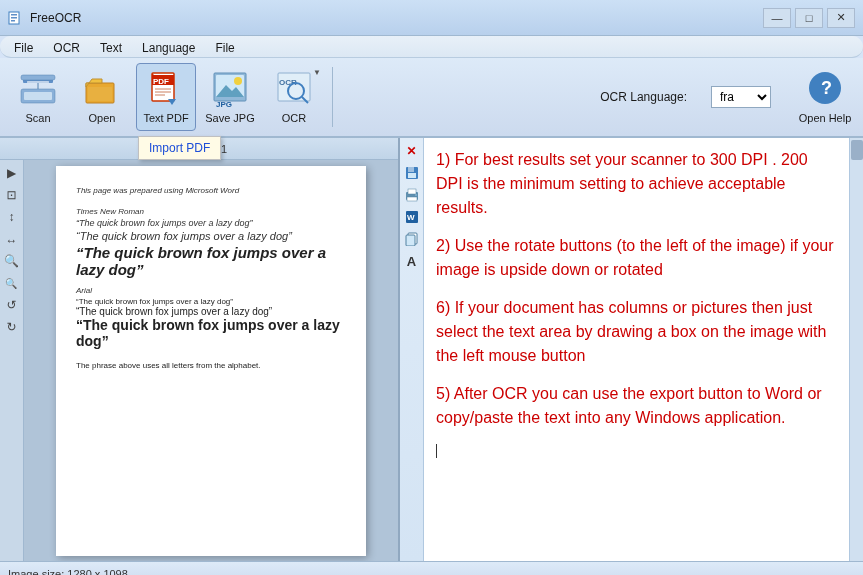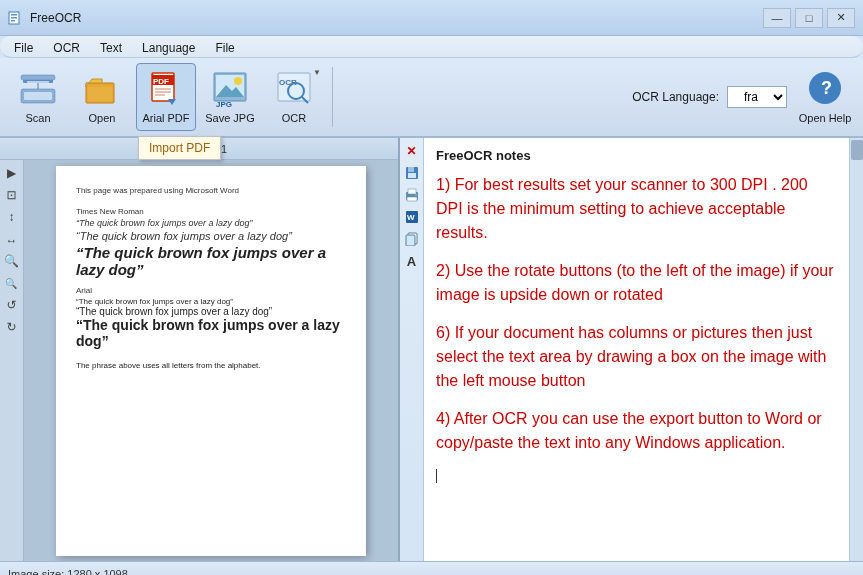--- a/index.html
+++ b/index.html
@@ -59,25 +59,25 @@
       font-size: 11px; color: #1a1a1a; gap: 4px;
     }
     .tool-btn .icon-wrap { width: 38px; height: 38px; display: flex; align-items: center; justify-content: center; }
     .toolbar-sep { width: 1px; height: 60px; background: #a0b8d0; margin: 0 4px; }
 
     
     .toolbar-right {
       margin-left: auto;
       display: flex;
       align-items: center;
-      gap: 8px;
+      gap: 24px;
     }
     .ocr-lang-label { font-size: 12px; color: #1a1a1a; }
     .ocr-lang-select {
-      border: 1px solid #90a8c0; background: white; padding: 2px 12px;
+      border: 1px solid #90a8c0; background: white; padding: 2px 4px;
       font-size: 12px; width: 60px; height: 22px;
     }
     .help-btn {
       display: flex; flex-direction: column; align-items: center; justify-content: center;
       width: 60px; height: 68px; cursor: pointer; font-size: 11px; color: #1a1a1a;
       gap: 4px; border-radius: 4px; border: 1px solid transparent;
     }
 
     
     #main {
@@ -136,21 +136,21 @@
     #doc-page {
       background: white;
       width: 310px;
       height: 390px;
       box-shadow: 2px 2px 8px rgba(0,0,0,0.3);
       padding: 20px;
       font-size: 9px;
       color: #222;
       overflow: hidden;
     }
-    #doc-page .page-text-small { font-size: 8px; color: #333; margin-bottom: 2px; }
+    #doc-page .page-text-small { font-size: 8px; color: #333; margin-bottom: 2px; font-style: italic; }
 
     .sidebar-tool {
       width: 18px; height: 18px; display: flex; align-items: center; justify-content: center;
       cursor: pointer; font-size: 12px; color: #444;
       border: 1px solid transparent; border-radius: 2px;
     }
 
     
     #right-panel {
       flex: 1;
@@ -216,21 +216,21 @@
 
     
     .tooltip-dropdown {
       position: absolute;
       top: 78px;
       left: 138px;
       background: #fffbe6;
       border: 1px solid #c0c0c0;
       padding: 4px 10px;
       font-size: 12px;
-      color: #a16207;
+      color: #1d4ed8;
       box-shadow: 2px 2px 4px rgba(0,0,0,0.2);
       z-index: 100;
       white-space: nowrap;
     }
 
     
     .tool-btn.open-pdf-active {
       background: #c0d8f0;
       border-color: #7090c0;
     }
@@ -299,21 +299,21 @@
         <rect x="4" y="4" width="22" height="10" rx="0" fill="#cc2200"></rect>
         <text x="5" y="13" font-size="8" fill="white" font-weight="bold">PDF</text>
 
         <line x1="7" y1="18" x2="23" y2="18" stroke="#cc8060" stroke-width="1"></line>
         <line x1="7" y1="21" x2="23" y2="21" stroke="#cc8060" stroke-width="1"></line>
         <line x1="7" y1="24" x2="17" y2="24" stroke="#cc8060" stroke-width="1"></line>
 
         <polygon points="20,28 28,28 24,34" fill="#4080c0"></polygon>
       </svg>
     </div>
-    <span>Arial PDF</span>
+    <span>Text PDF</span>
   </div>
 
   <div class="tooltip-dropdown">
     <span>Import PDF</span>
   </div>
 
   <div class="tool-btn">
     <div class="icon-wrap">
       <svg width="36" height="36" viewBox="0 0 36 36">
         <rect x="2" y="2" width="32" height="28" rx="1" fill="#90b8d8" stroke="#6090b8" stroke-width="1"></rect>
@@ -433,25 +433,24 @@
         <div class="right-tool">
           <svg width="14" height="14" viewBox="0 0 14 14">
             <rect x="3" y="1" width="9" height="11" rx="1" fill="white" stroke="#5080a0" stroke-width="1"></rect>
             <rect x="1" y="3" width="9" height="11" rx="1" fill="#d0e8f8" stroke="#5080a0" stroke-width="1"></rect>
           </svg>
         </div>
         <div class="right-tool" style="font-weight:bold;font-size:13px;color:#333;">A</div>
       </div>
 
       <div id="notes-area">
-        <div class="notes-title">FreeOCR notes</div>
         <div class="note-para">1) For best results set your scanner to 300 DPI . 200 DPI is the minimum setting to achieve acceptable results.</div>
         <div class="note-para">2) Use the rotate buttons (to the left of the image) if your image is upside down or rotated</div>
         <div class="note-para">6) If your document has columns or pictures then just select the text area by drawing a box on the image with the left mouse button</div>
-        <div class="note-para">4) After OCR you can use the export button to Word or copy/paste the text into any Windows application.</div>
+        <div class="note-para">5) After OCR you can use the export button to Word or copy/paste the text into any Windows application.</div>
         <div><span class="cursor-line"></span></div>
       </div>
 
       <div class="vscrollbar">
         <div class="vscroll-thumb"></div>
       </div>
     </div>
   </div>
 
 </div>

